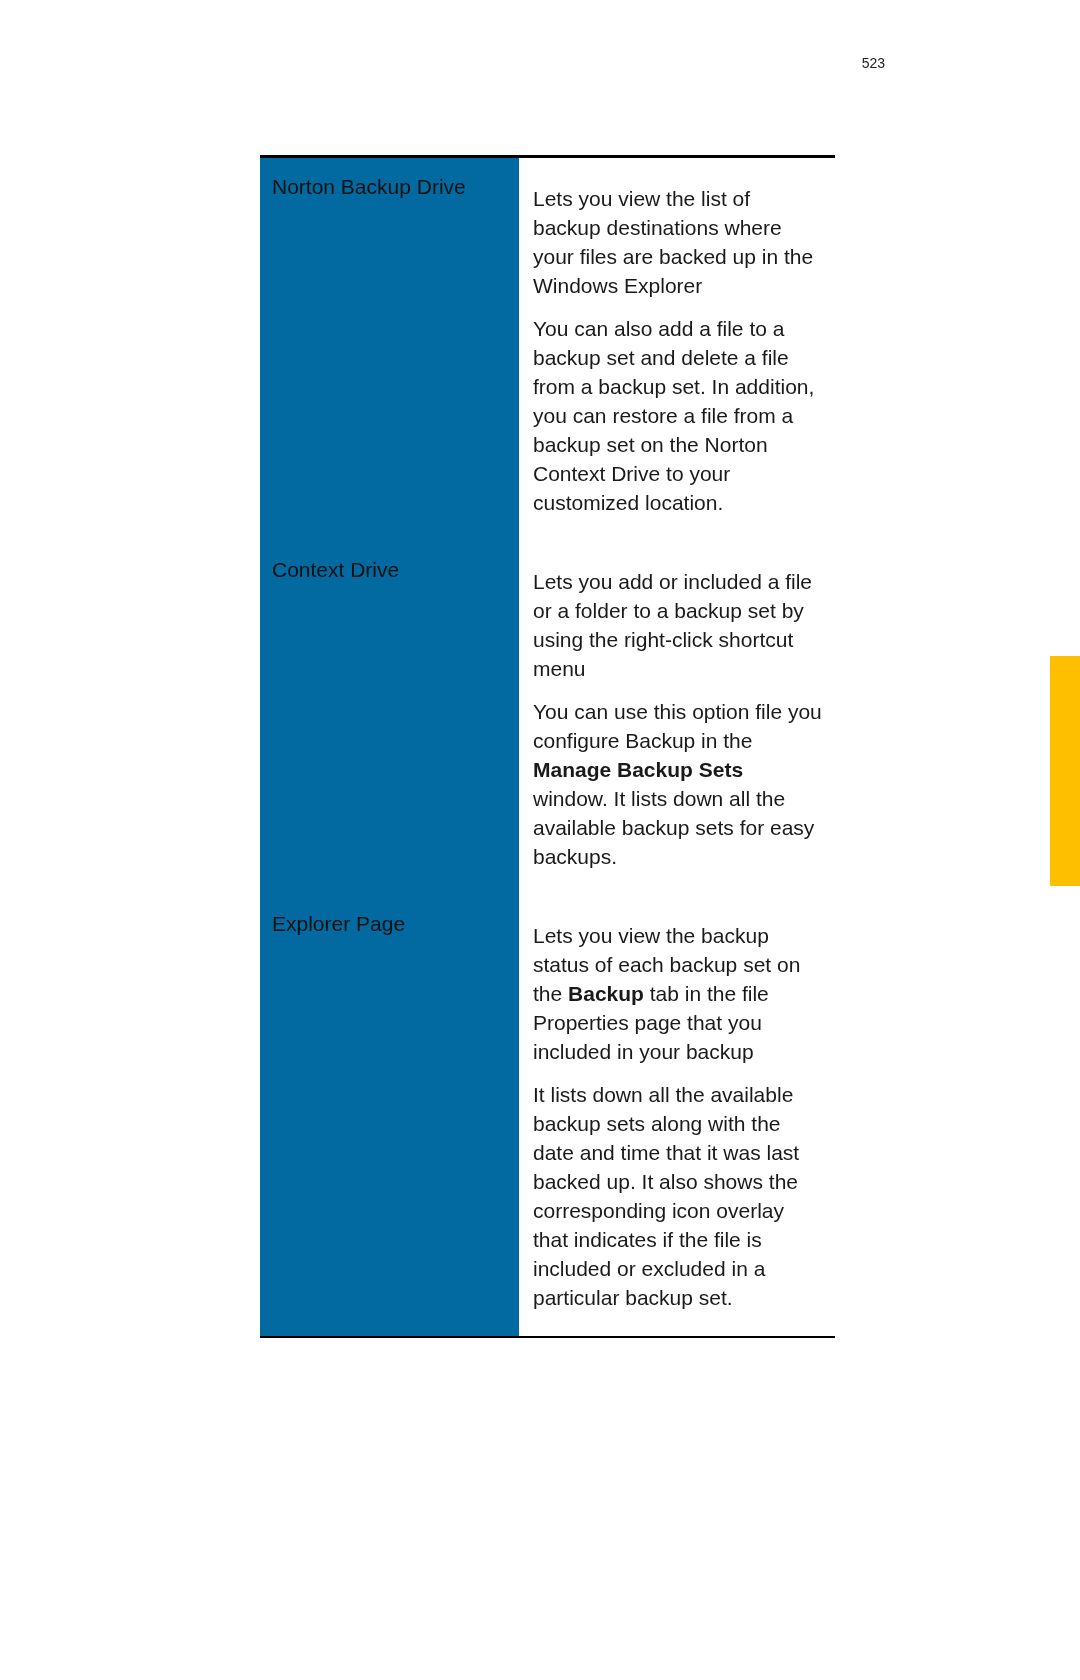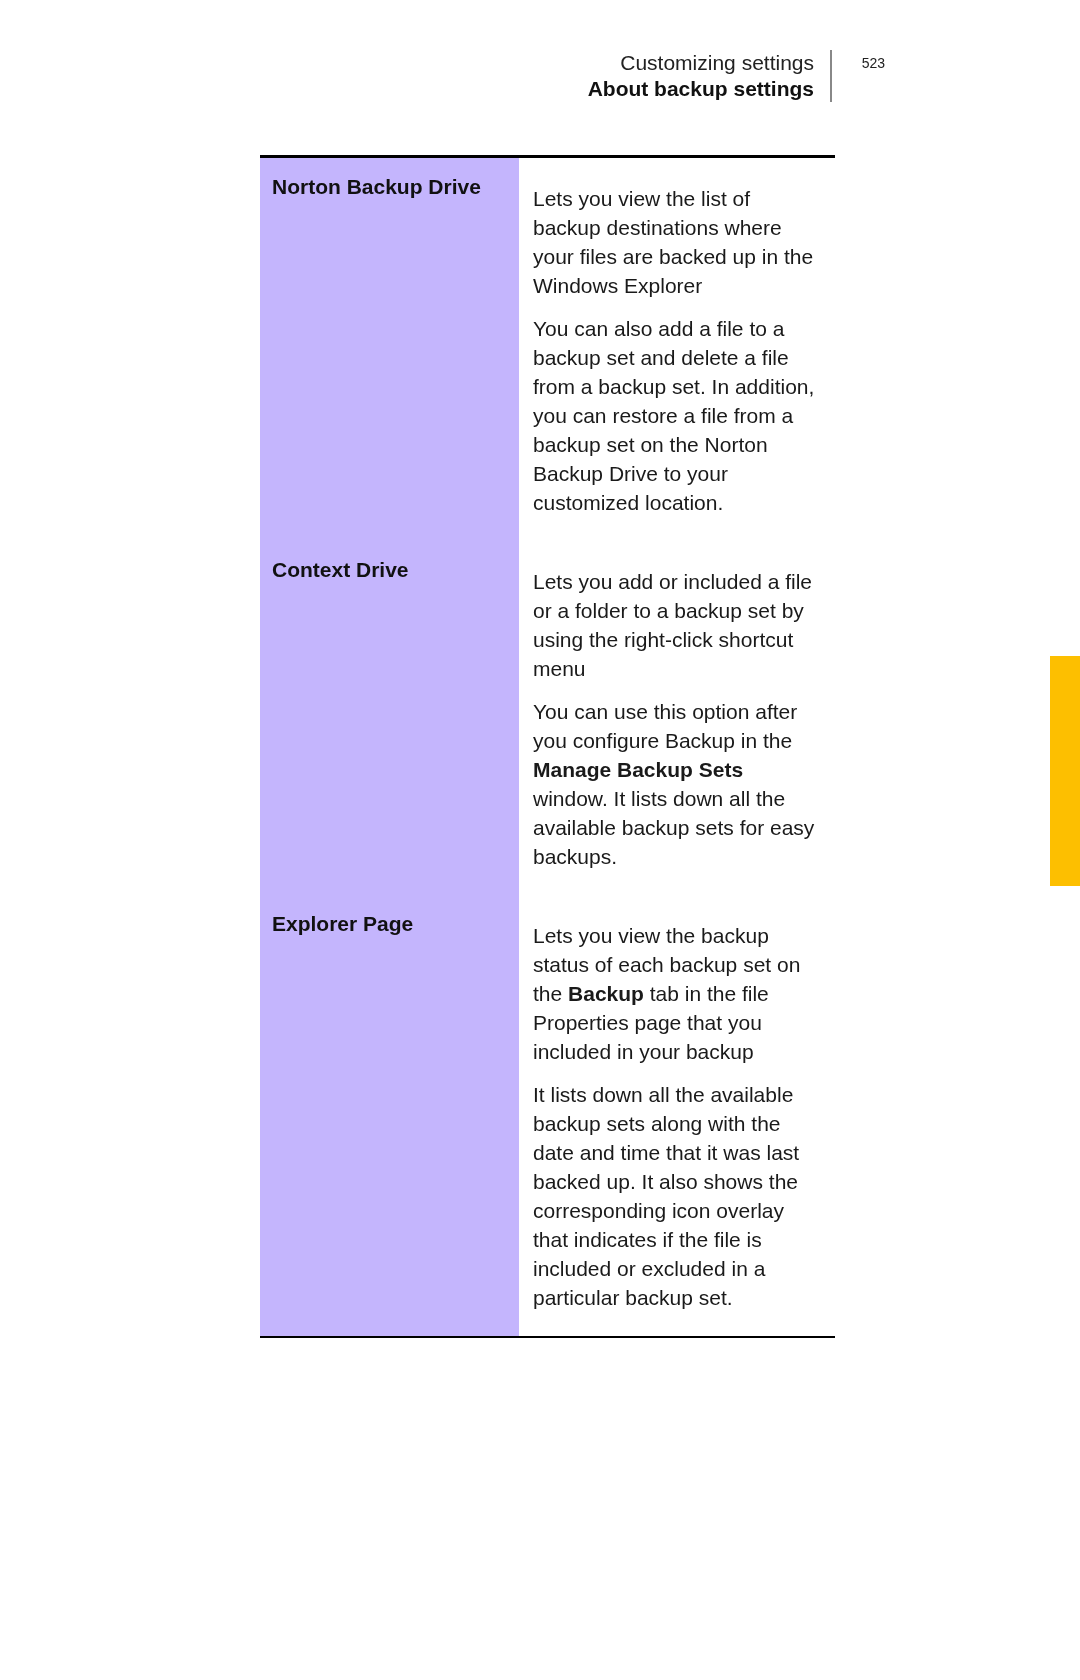--- a/index.html
+++ b/index.html
@@ -67,24 +67,24 @@
   }
   .settings-table td {
     border-left: none;
     border-right: none;
     vertical-align: top;
     font-size: 21px;
     line-height: 29px;
   }
   .row-label {
     width: 235px;
-    background: #c4b5fd;
+    background: #0369a1;
     border-right: 2px solid #000;
     padding: 14px 12px 24px 12px;
-    font-weight: 700;
+    font-weight: 400;
     color: #111;
   }
   .row-desc {
     padding: 26px 12px 24px 14px;
     color: #1a1a1a;
   }
   .desc-block + .desc-block {
     margin-top: 14px;
   }
   .bold-inline {
@@ -99,44 +99,36 @@
     width: 30px;
     height: 230px;
     background: #fdbf00;
   }
 </style>
 </head>
 <body>
 
 <div class="page">
 
-  <div class="header">
-    <div class="header-row1">
-      <span class="header-breadcrumb">Customizing settings</span>
-    </div>
-    <div class="header-row2">
-      <span class="header-section">About backup settings</span>
-    </div>
-  </div>
   <div class="page-number">523</div>
 
   <table class="settings-table">
     <tbody>
         <tr>
           <td class="row-label">Norton Backup Drive</td>
           <td class="row-desc">
             <div class="desc-block"><span>Lets you view the list of backup destinations where your files are backed up in the Windows Explorer</span></div>
-            <div class="desc-block"><span>You can also add a file to a backup set and delete a file from a backup set. In addition, you can restore a file from a backup set on the Norton Backup Drive to your customized location.</span></div>
+            <div class="desc-block"><span>You can also add a file to a backup set and delete a file from a backup set. In addition, you can restore a file from a backup set on the Norton Context Drive to your customized location.</span></div>
           </td>
         </tr>
         <tr>
           <td class="row-label">Context Drive</td>
           <td class="row-desc">
             <div class="desc-block"><span>Lets you add or included a file or a folder to a backup set by using the right-click shortcut menu</span></div>
-            <div class="desc-block"><span>You can use this option after you configure Backup in the </span><span class="bold-inline">Manage Backup Sets</span><span> window. It lists down all the available backup sets for easy backups.</span></div>
+            <div class="desc-block"><span>You can use this option file you configure Backup in the </span><span class="bold-inline">Manage Backup Sets</span><span> window. It lists down all the available backup sets for easy backups.</span></div>
           </td>
         </tr>
         <tr>
           <td class="row-label">Explorer Page</td>
           <td class="row-desc">
             <div class="desc-block"><span>Lets you view the backup status of each backup set on the </span><span class="bold-inline">Backup</span><span> tab in the file Properties page that you included in your backup</span></div>
             <div class="desc-block"><span>It lists down all the available backup sets along with the date and time that it was last backed up. It also shows the corresponding icon overlay that indicates if the file is included or excluded in a particular backup set.</span></div>
           </td>
         </tr>
       </tbody>

